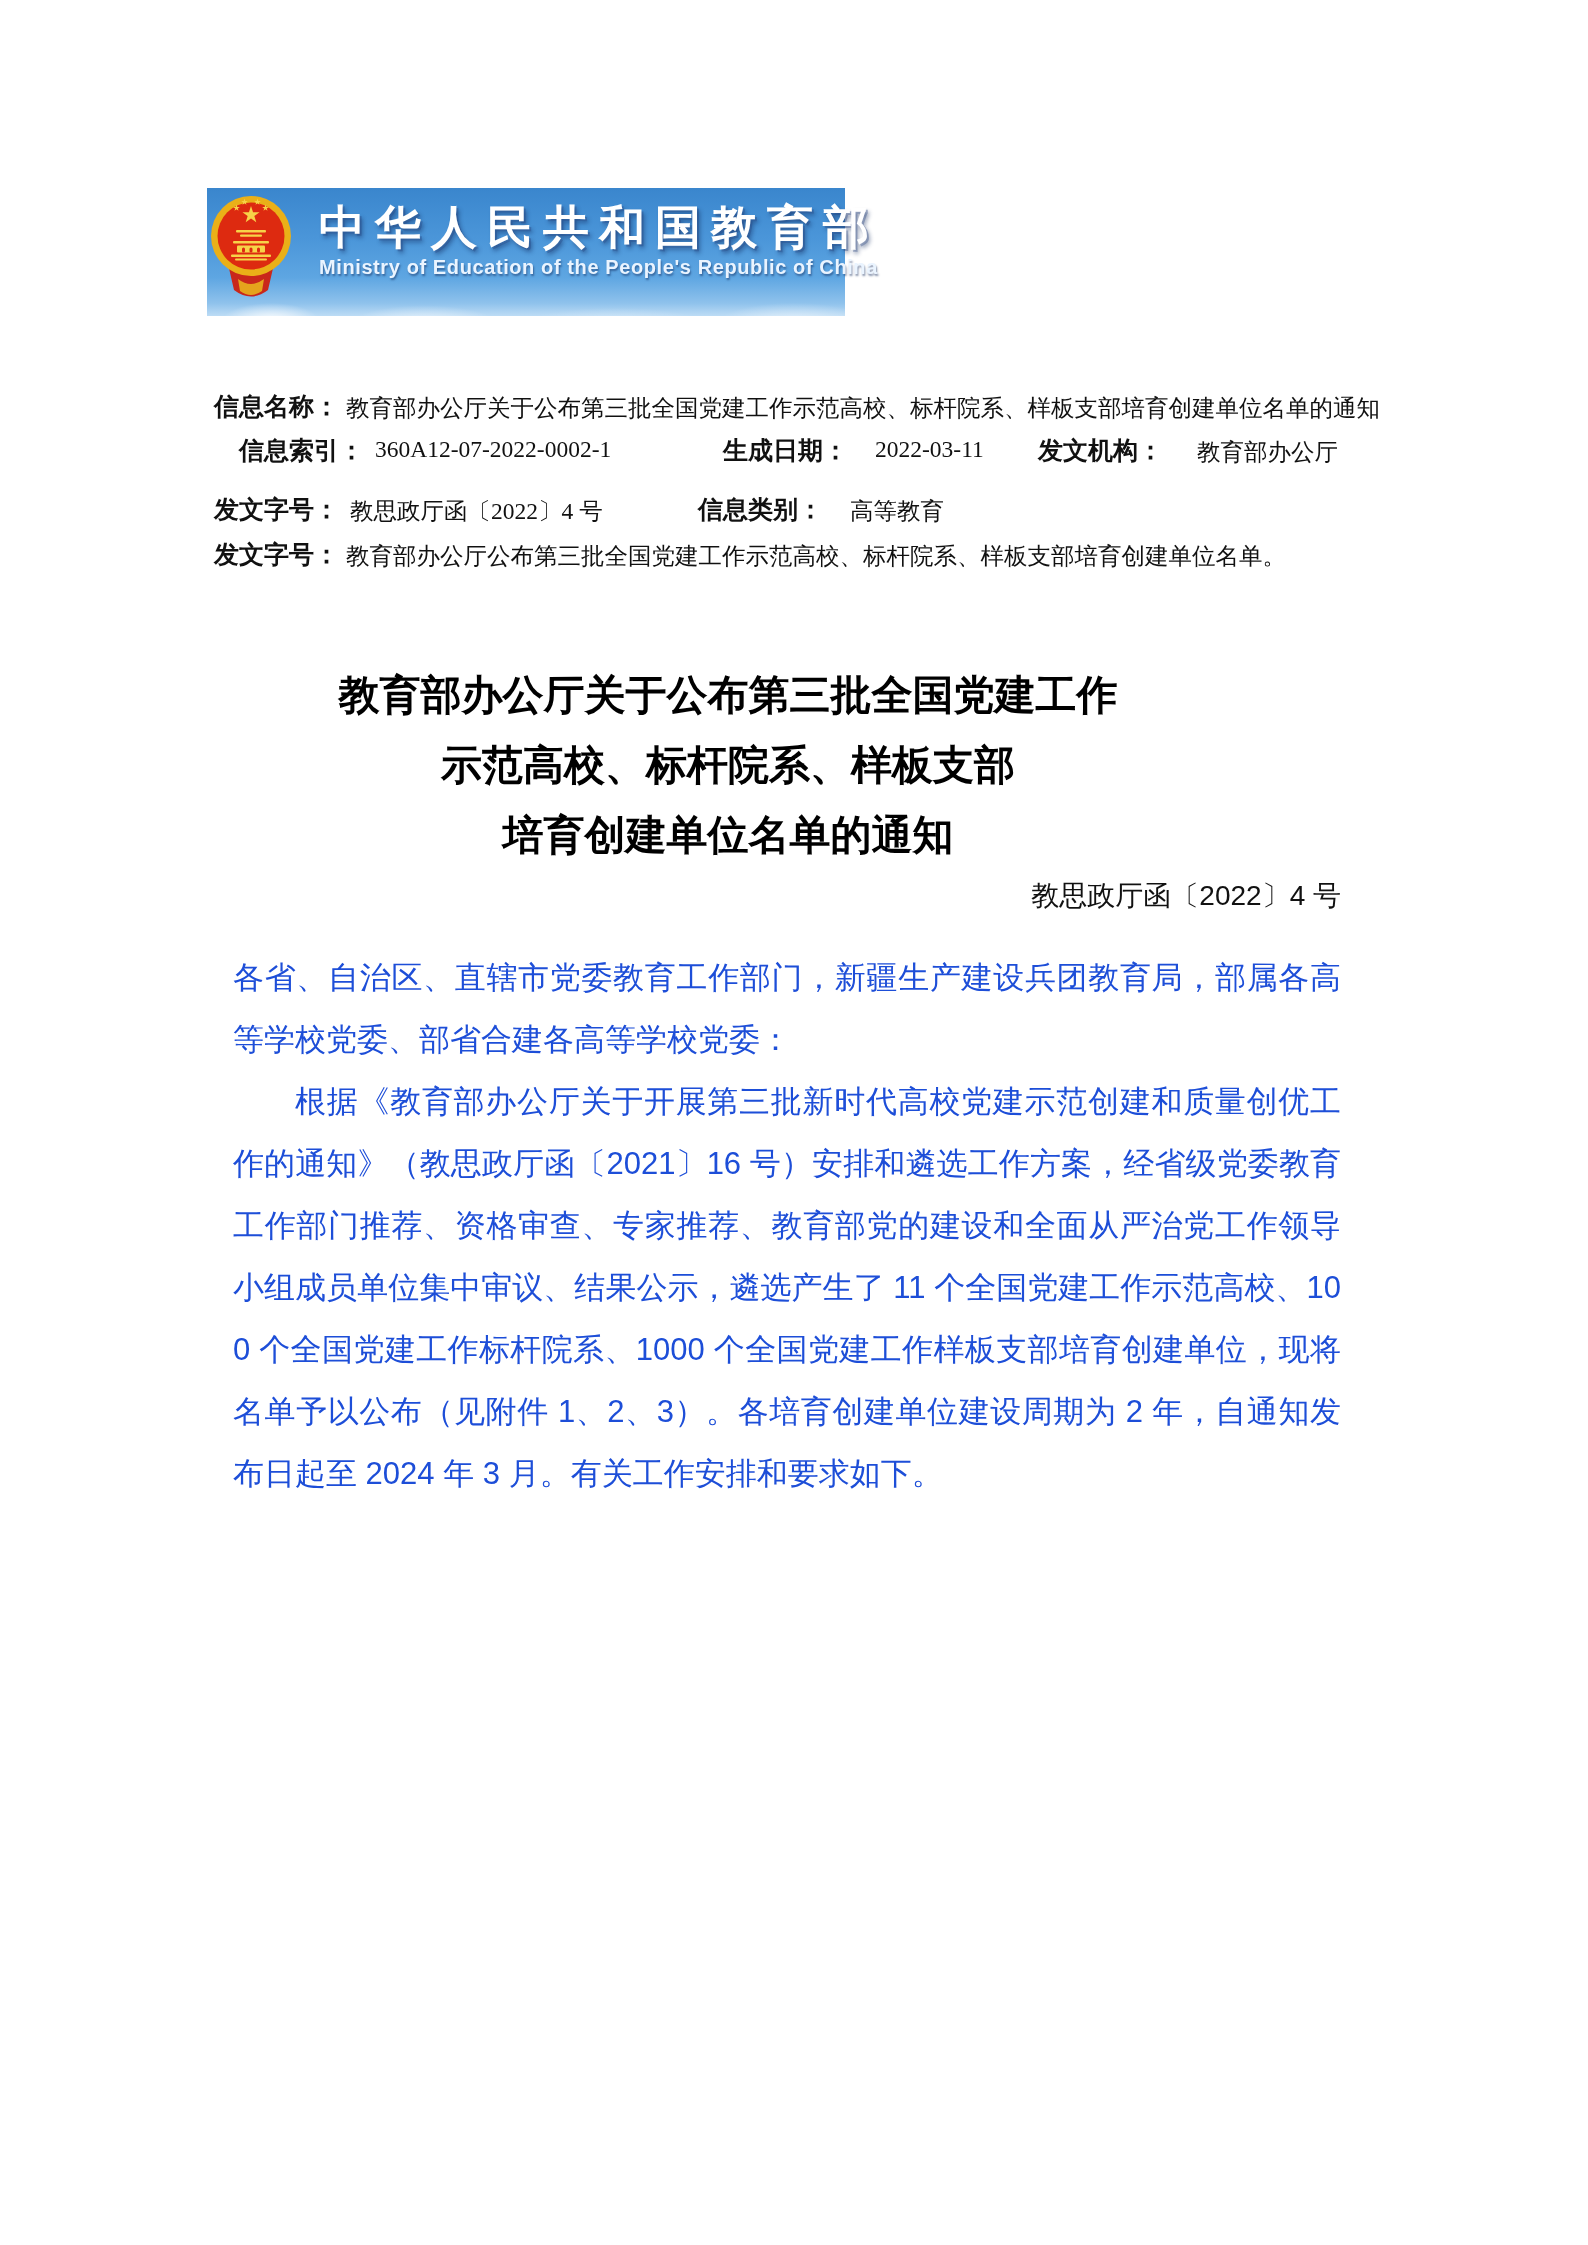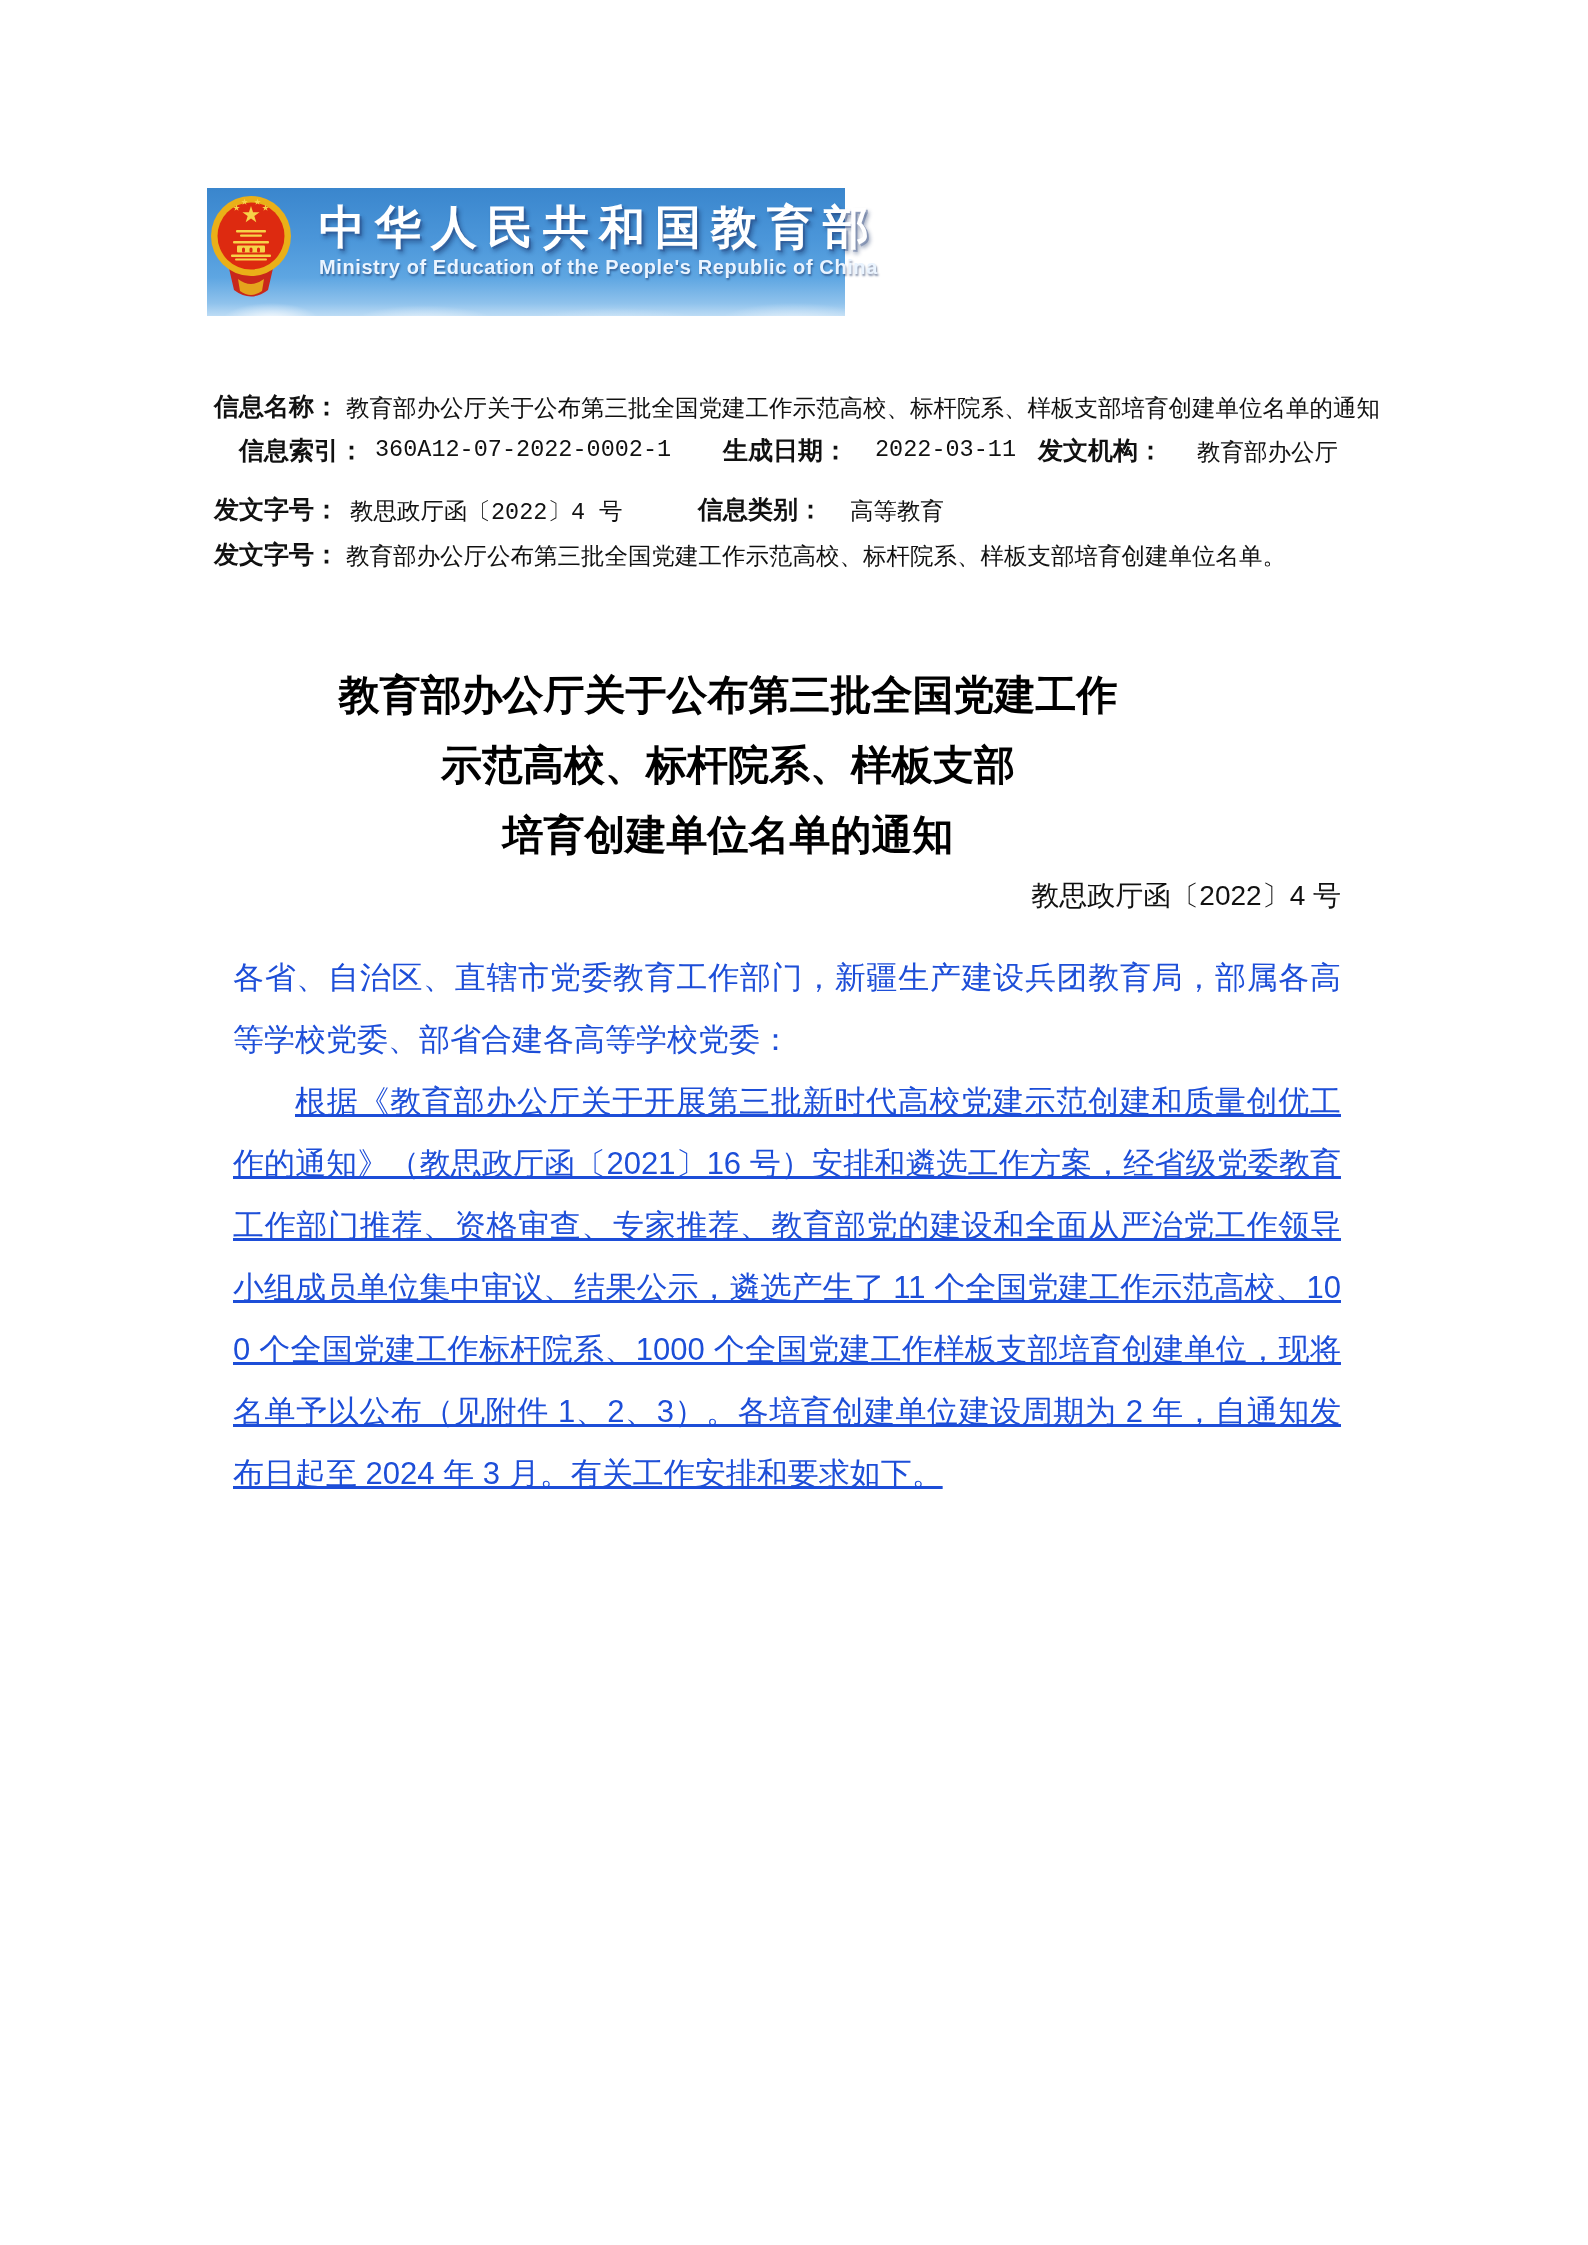--- a/index.html
+++ b/index.html
@@ -18,39 +18,39 @@
   .banner-text{position:absolute;left:112px;top:15px;white-space:nowrap;}
   .banner-title{font-size:46px;font-weight:700;color:#ffffff;letter-spacing:10px;line-height:48px;
     text-shadow:2px 2px 0 rgba(40,70,130,.35), 3px 4px 4px rgba(15,40,90,.45);}
   .banner-subtitle{margin-top:5px;font-size:20px;font-weight:700;color:#eaf4ff;letter-spacing:.6px;
     text-shadow:1px 2px 2px rgba(15,40,90,.5);}
 
   
   .meta-row{position:absolute;left:0;right:0;height:32px;}
   .meta-label{position:absolute;top:0;font-weight:700;font-size:25px;color:#111;white-space:nowrap;}
   .meta-value{position:absolute;top:2px;font-size:23.5px;color:#111;white-space:nowrap;
-    font-family:Liberation Mono, monospace;}
+    font-family:Liberation Serif, serif;}
   .row1{top:390px;} .row2{top:434px;margin-left:25px;} .row3{top:493px;} .row4{top:538px;}
   .c-lab1{left:214px;} .c-val1{left:346px;} .c-val1b{left:350px;}
   .c-lab2{left:698px;} .c-val2{left:850px;}
   .c-lab3{left:1013px;} .c-val3{left:1172px;}
 
   
   .doc-title{position:absolute;top:633px;left:0;width:1456px;text-align:center;
     font-size:41px;font-weight:700;line-height:70px;color:#000;}
 
   
   .doc-number{position:absolute;top:876px;left:233px;width:1108px;text-align:right;
     font-size:28px;line-height:40px;color:#111;}
 
   
   .doc-body{position:absolute;top:947px;left:233px;width:1108px;color:#1d4ed8;}
   .doc-body p{margin:0;font-size:31px;line-height:62px;text-align:justify;
     word-break:break-all;}
-  .doc-body p.indent{text-indent:62px;text-decoration:underline;}
+  .doc-body p.indent{text-indent:62px;}
 </style>
 </head>
 <body>
 
 <div class="page">
 
   <header class="banner">
     <svg class="emblem" viewBox="0 0 82 108" aria-hidden="true">
       <defs>
         <path id="star" d="M0,-9 L2.06,-2.83 L8.56,-2.78 L3.33,1.08 L5.29,7.28 L0,3.5 L-5.29,7.28 L-3.33,1.08 L-8.56,-2.78 L-2.06,-2.83 Z"></path>

